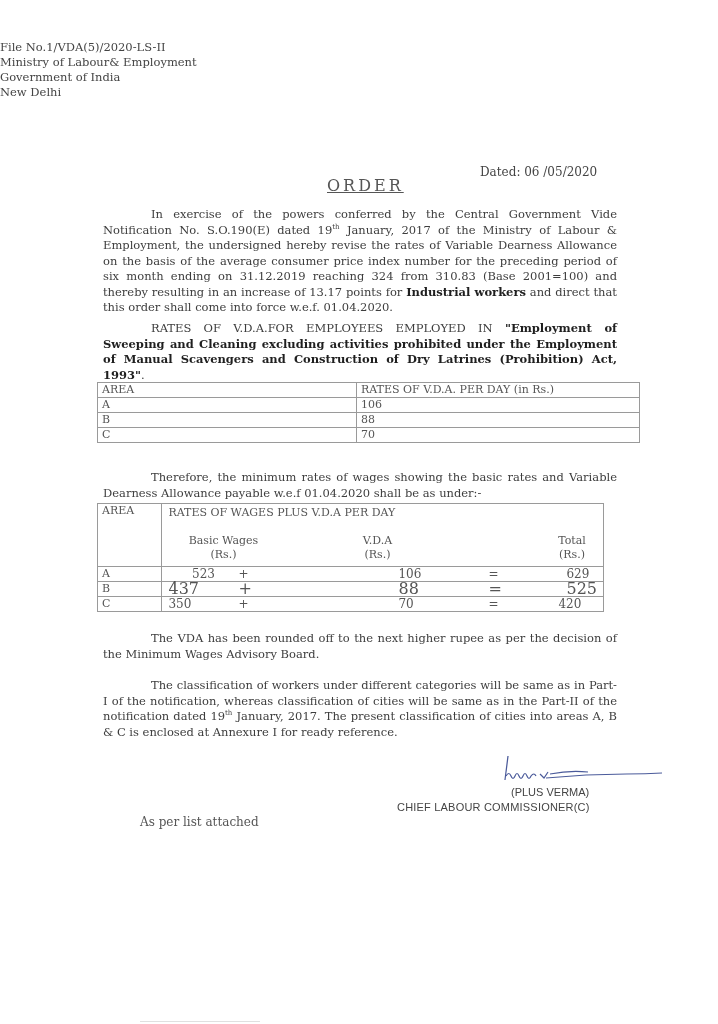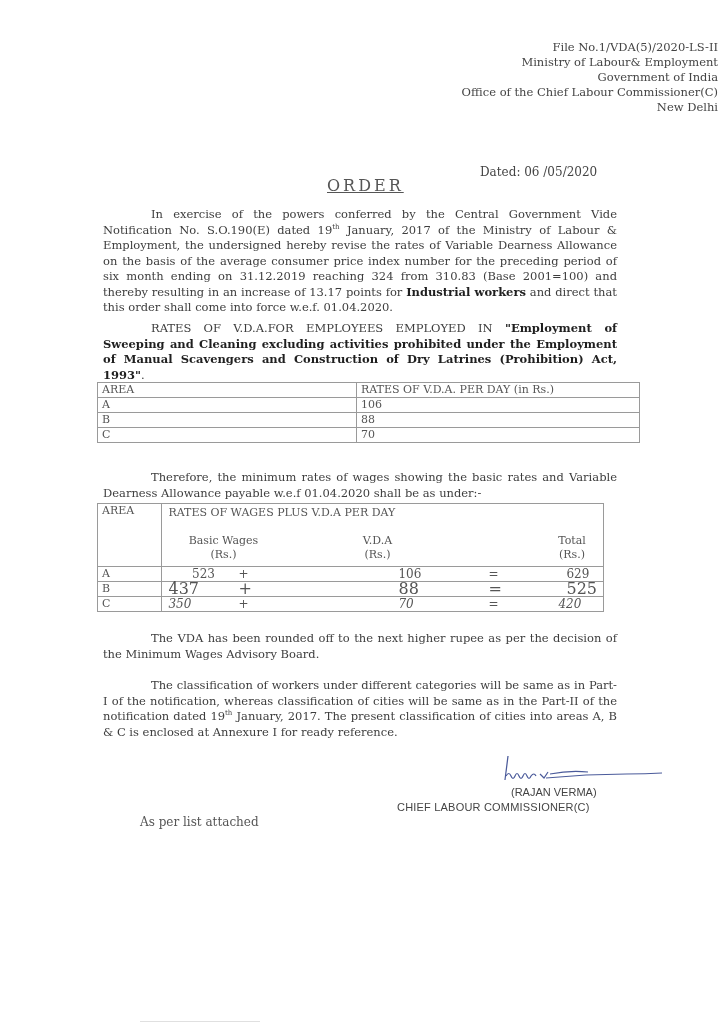--- a/index.html
+++ b/index.html
@@ -3,21 +3,21 @@
   <meta charset="utf-8">
   <style>
     html, body { margin: 0; padding: 0; }
     body {
       width: 718px; height: 1024px; overflow: hidden; position: relative;
       background: #ffffff; color: #3a3a3a;
       font-family: "DejaVu Serif", "Liberation Serif", serif;
       font-size: 11.5px;
     }
     .abs { position: absolute; }
-    .hdr { left: 0; width: 718px; text-align: right; font-size: 11.5px; line-height: 15px; color: #444; }
+    .hdr { left: 0; width: 718px; text-align: left; font-size: 11.5px; line-height: 15px; color: #444; }
     .hdr div { white-space: nowrap; }
     .dated { left: 480px; top: 165px; font-size: 12px; color: #444; white-space: nowrap; }
     .order-title { left: 327px; top: 176px; font-size: 16px; letter-spacing: 3px; text-decoration: underline; color: #555; }
     .para {
       left: 103px; width: 514px; text-align: justify; font-size: 11.5px; line-height: 15.5px; color: #3d3d3d;
       text-align-last: left;
     }
     .para .indent { display: inline-block; width: 48px; }
     .para b { color: #1f1f1f; }
     sup { font-size: 7px; line-height: 0; }
@@ -34,21 +34,20 @@
     .attach { left: 140px; top: 815px; font-size: 12px; color: #555; }
     .bottom-line { left: 140px; top: 1021px; width: 120px; height: 1px; background: #e0e0e0; }
   </style>
 </head>
 <body>
 
 <div class="abs hdr" style="top:40px;">
   <div>File No.1/VDA(5)/2020-LS-II</div>
   <div>Ministry of Labour&amp; Employment</div>
   <div>Government of India</div>
-  <div>Office of the Chief Labour Commissioner(C)</div>
   <div>New Delhi</div>
 </div>
 
 <div class="abs dated">Dated: 06 /05/2020</div>
 <div class="abs order-title">ORDER</div>
 
 <div class="abs para" style="top:207px;">
   <span class="indent"></span><span>In exercise of the powers conferred by the Central Government Vide Notification No. S.O.190(E) dated 19</span><sup>th</sup><span> January, 2017 of the Ministry of Labour &amp; Employment, the undersigned hereby revise the rates of Variable Dearness Allowance on the basis of the average consumer price index number for the preceding period of six month ending on 31.12.2019 reaching 324 from 310.83 (Base 2001=100) and thereby resulting in an increase of 13.17 points for </span><b>Industrial workers</b><span> and direct that this order shall come into force  w.e.f. 01.04.2020.</span>
 </div>
 
@@ -124,21 +123,21 @@
         <span style="width:70px;">437</span>
         <span style="width:160px;">+</span>
         <span style="width:90px;">88</span>
         <span style="width:78px;">=</span>
         <span>525</span>
       </div>
     </td>
   </tr>
   <tr>
     <td class="t2-area">C</td>
-    <td style="padding:0 6px;font-style:italic;">
+    <td style="padding:0 6px;">
       <div style="display:flex; font-size:12px;">
         <span style="width:70px;">350</span>
         <span style="width:160px;">+</span>
         <span style="width:90px;">70</span>
         <span style="width:70px;">=</span>
         <span>420</span>
       </div>
     </td>
   </tr>
 </tbody>
@@ -154,17 +153,17 @@
 
 <div class="abs sig">
   <svg width="200" height="34" viewBox="0 0 200 34">
     <path d="M40 0 L37 24" stroke="#4a5a9a" stroke-width="1.2" fill="none"></path>
     <path d="M38 20 q3 -5 5 0 q2 5 4 0 q2 -5 4 0 q2 5 4 0 q2 -5 4 0 q2 5 4 0 q3 -4 5 0" stroke="#4a5a9a" stroke-width="1.2" fill="none"></path>
     <path d="M72 18 l4 4 l4 -6" stroke="#4a5a9a" stroke-width="1.2" fill="none"></path>
     <path d="M82 18 q20 -4 38 -2" stroke="#4a5a9a" stroke-width="1.2" fill="none"></path>
     <path d="M78 22 q40 -4 80 -4 q20 0 36 -1" stroke="#4a5a9a" stroke-width="1" fill="none"></path>
   </svg>
 </div>
-<div class="abs signame">(RAJAN VERMA)</div>
+<div class="abs signame">(PLUS VERMA)</div>
 <div class="abs sigtitle">CHIEF LABOUR COMMISSIONER(C)</div>
 
 <div class="abs attach">As per list attached</div>
 <div class="abs bottom-line"></div>
 
 </body></html>

